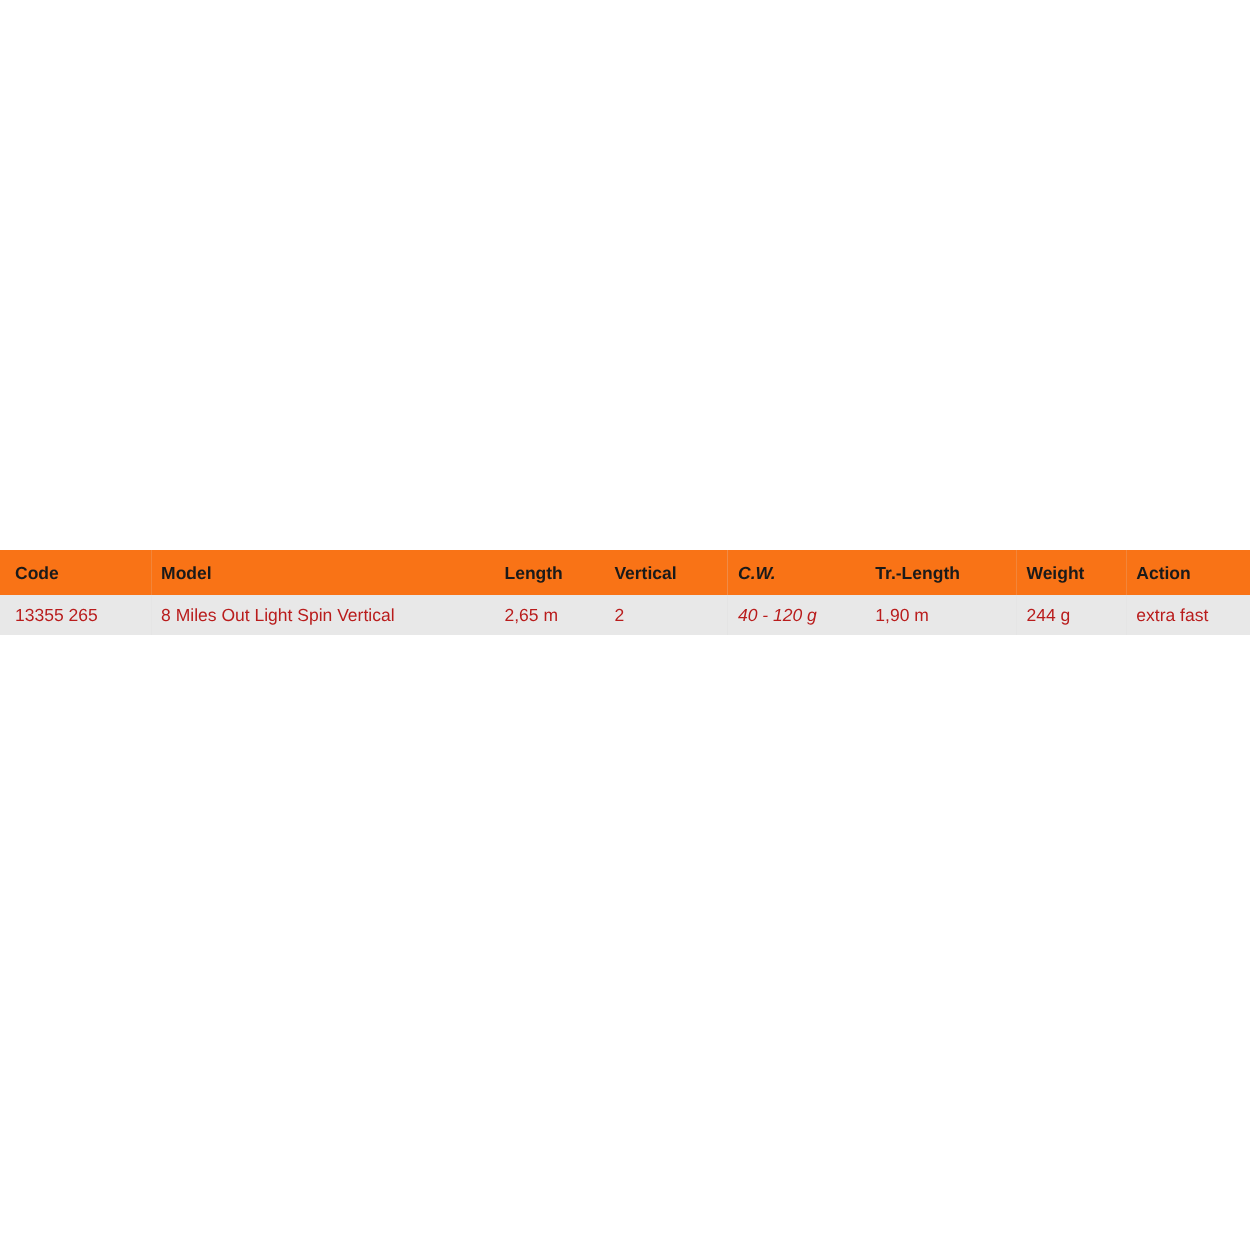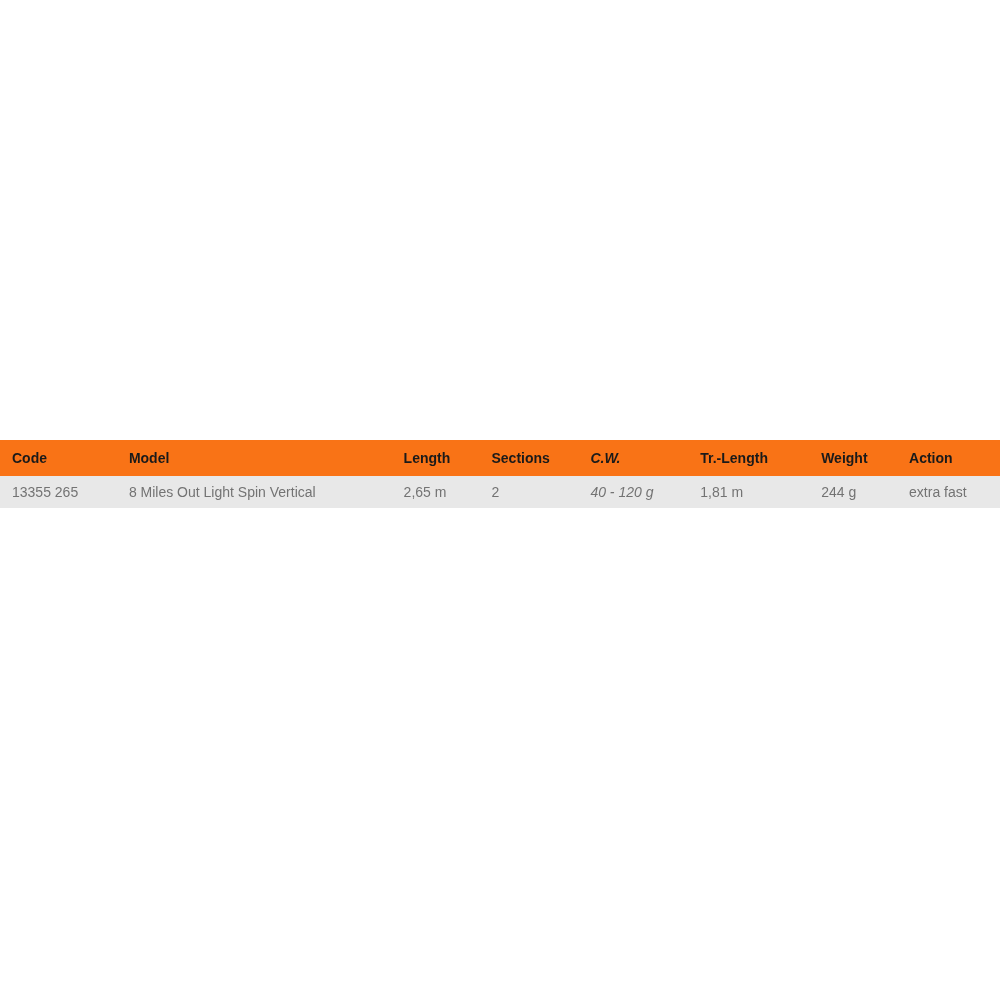--- a/index.html
+++ b/index.html
@@ -41,21 +41,21 @@
       font-weight: 700;
       color: #1a1a1a;
       white-space: nowrap;
     }
 
     .specs-table td {
       padding: 8px 8px;
       text-align: left;
       font-size: 14px;
       font-weight: 400;
-      color: #737373;
+      color: #b91c1c;
       white-space: nowrap;
       background-color: #e8e8e8;
     }
 
     .specs-table th:first-child,
     .specs-table td:first-child {
       padding-left: 12px;
     }
 
     .specs-table th:last-child,
@@ -75,33 +75,33 @@
 </head>
 <body>
 
 <div class="table-container">
   <table class="specs-table">
     <thead>
       <tr>
         <th class="col-code">Code</th>
         <th class="col-model">Model</th>
         <th class="col-length">Length</th>
-        <th class="col-sections">Sections</th>
+        <th class="col-sections">Vertical</th>
         <th class="col-cw">C.W.</th>
         <th class="col-trlength">Tr.-Length</th>
         <th class="col-weight">Weight</th>
         <th class="col-action">Action</th>
       </tr>
     </thead>
     <tbody>
       <tr class="table-row">
         <td class="col-code">13355 265</td>
         <td class="col-model">8 Miles Out Light Spin Vertical</td>
         <td class="col-length">2,65 m</td>
         <td class="col-sections">2</td>
         <td class="col-cw">40 - 120 g</td>
-        <td class="col-trlength">1,81 m</td>
+        <td class="col-trlength">1,90 m</td>
         <td class="col-weight">244 g</td>
         <td class="col-action">extra fast</td>
       </tr>
     </tbody>
   </table>
 </div>
 
 </body></html>

